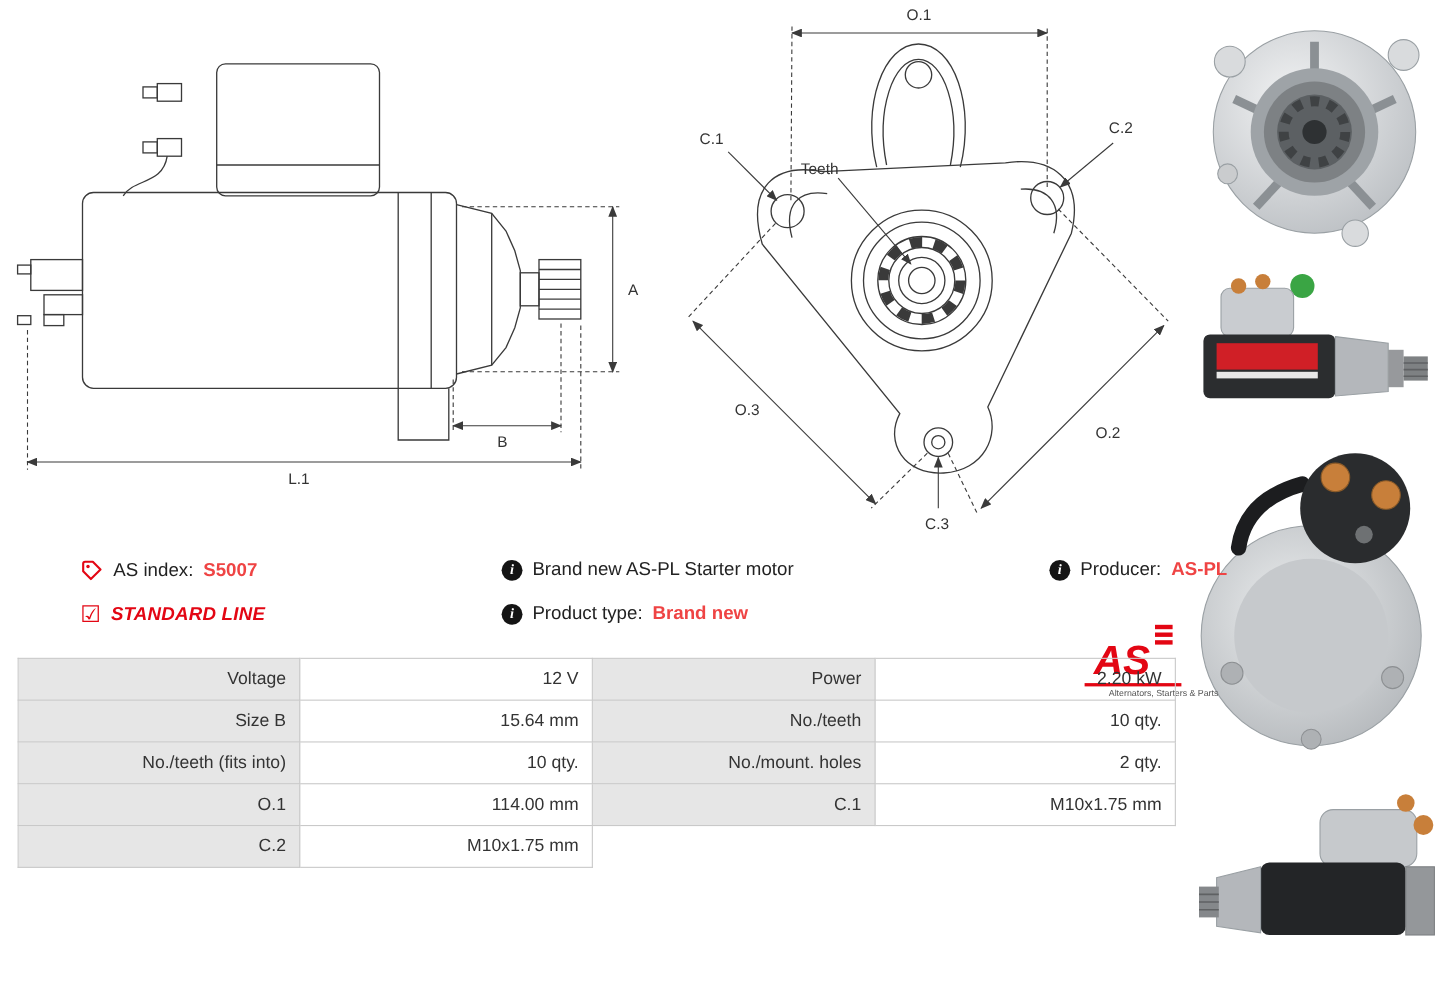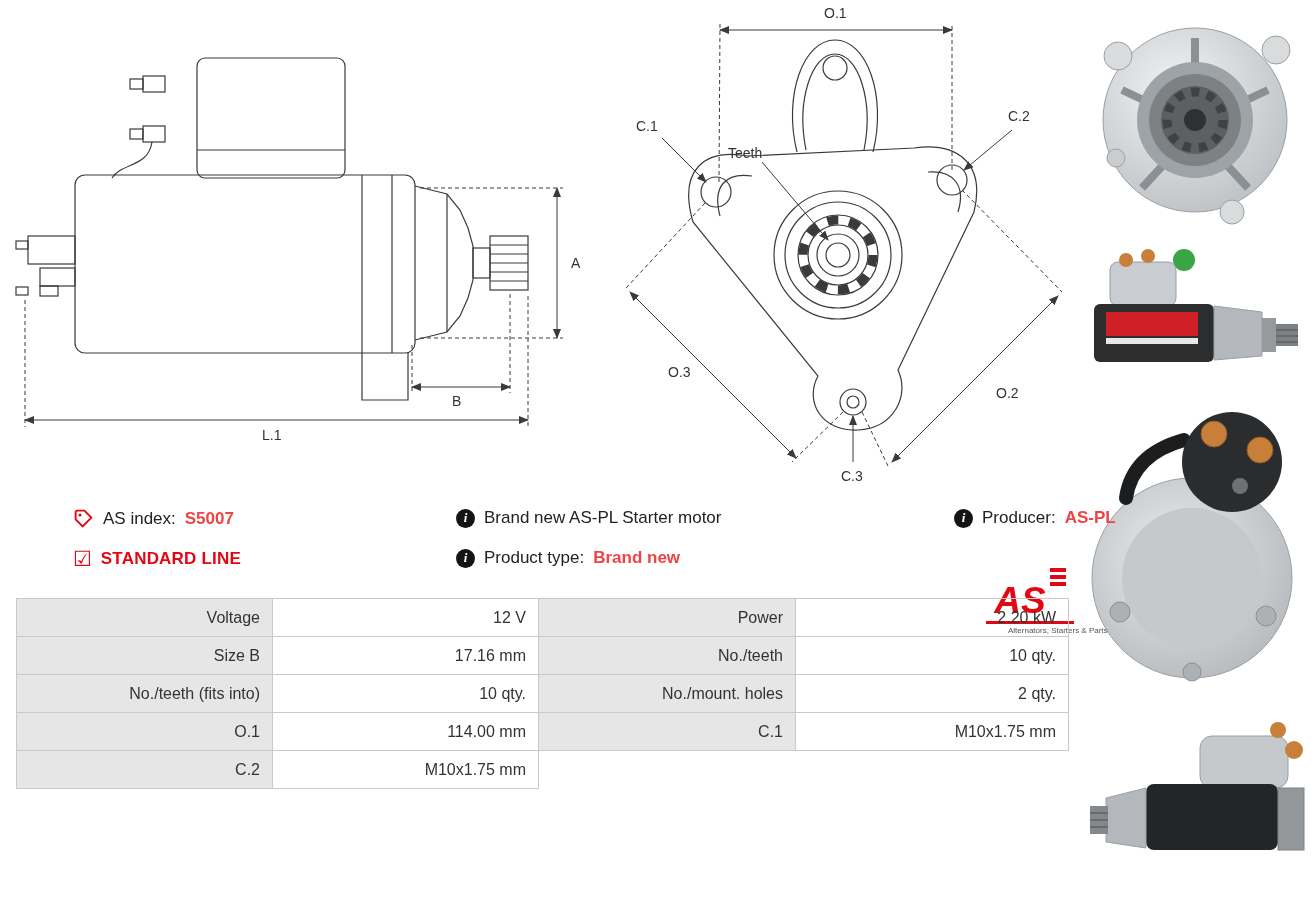--- a/index.html
+++ b/index.html
@@ -21,21 +21,21 @@
   .photo-4 { top:692px; height:200px; }
 
   
   .info-item { position:absolute; display:flex; align-items:center; gap:9px; font-size:17px; color:#222; white-space:nowrap;margin-left:48px; }
   .info-item b { color:#ef4444; }
   .i1 { left:25px;  top:508px; }
   .i2 { left:408px; top:508px; }
   .i3 { left:906px; top:508px; }
   .i4 { left:25px;  top:548px; }
   .i5 { left:408px; top:548px; }
-  .standard-line { color:#e30613; font-weight:bold; letter-spacing:0.2px; }
+  .standard-line { color:#e30613; font-weight:bold; letter-spacing:0.2px;font-style:italic; }
   .check-glyph { color:#e30613; font-size:21px; line-height:1; }
   .info-icon { width:19px; height:19px; border-radius:50%; background:#141414; color:#fff;
                display:inline-flex; align-items:center; justify-content:center;
                font-family:"Liberation Serif", serif; font-weight:bold; font-style:italic;
                font-size:13px; flex:0 0 19px; }
 
   
   .aspl-logo { position:absolute; left:986px; top:534px; width:88px; text-align:center; }
   .logo-top { display:flex; align-items:center; justify-content:center; gap:4px; }
   .logo-as { color:#e30613; font-weight:bold; font-style:italic; font-size:37px; line-height:1;margin-top:48px; }
@@ -288,21 +288,21 @@
     </colgroup>
     <tbody>
       <tr>
         <td class="lbl">Voltage</td>
         <td>12 V</td>
         <td class="lbl">Power</td>
         <td>2.20 kW</td>
       </tr>
       <tr>
         <td class="lbl">Size B</td>
-        <td>17.16 mm</td>
+        <td>15.64 mm</td>
         <td class="lbl">No./teeth</td>
         <td>10 qty.</td>
       </tr>
       <tr>
         <td class="lbl">No./teeth (fits into)</td>
         <td>10 qty.</td>
         <td class="lbl">No./mount. holes</td>
         <td>2 qty.</td>
       </tr>
       <tr>

